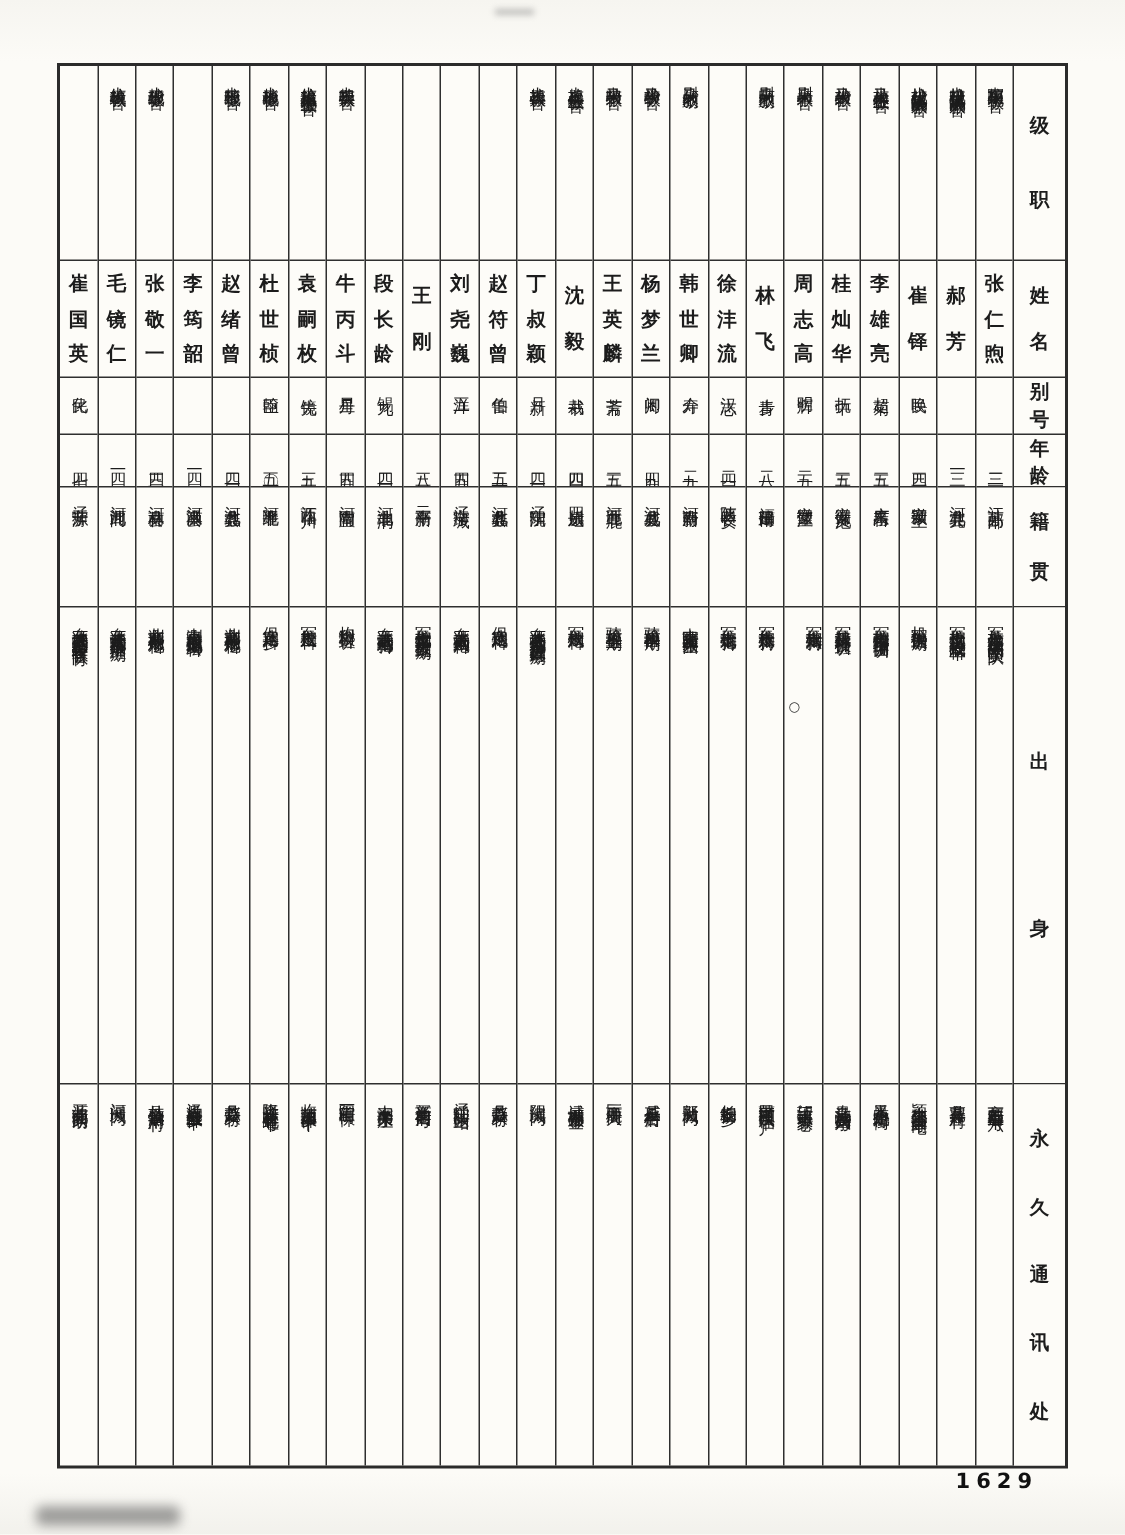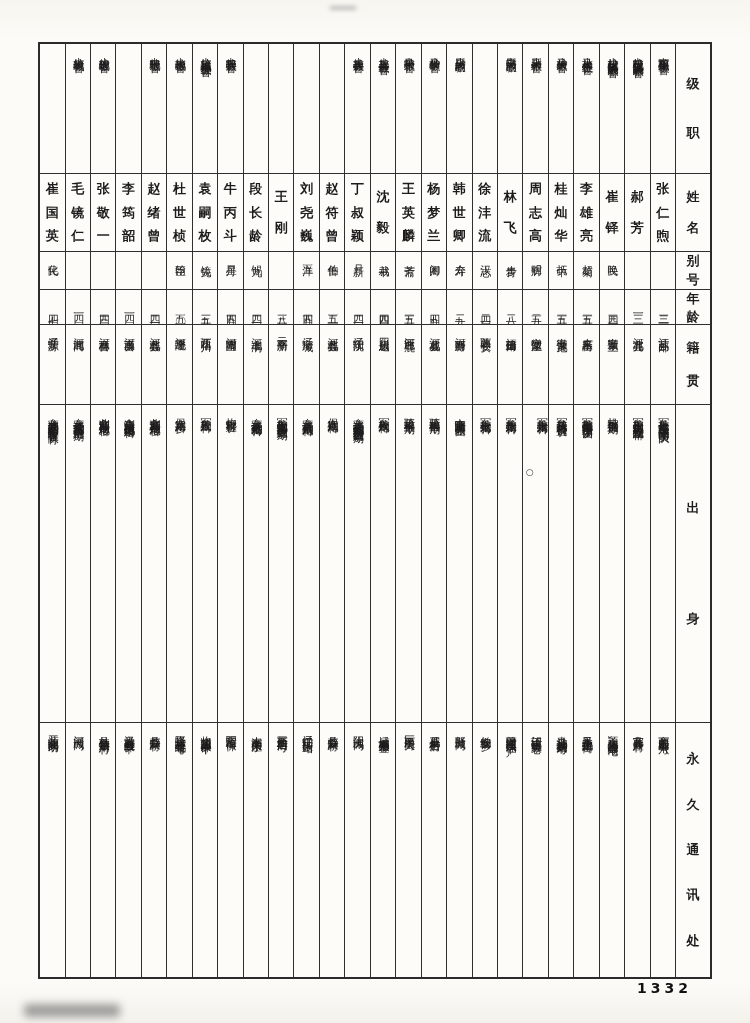--- a/index.html
+++ b/index.html
@@ -788,15 +788,15 @@
           <div class="vtext">辽宁开源</div>
         </div>
         <div class="cell r-background">
           <div class="vtext">东北讲武堂四期工科军校军官教育队</div>
         </div>
         <div class="cell r-address">
           <div class="vtext">开源北街家胡同</div>
         </div>
       </div>
     </div>
-  <div id="page-number">1332</div>
+  <div id="page-number">1629</div>
   <div class="artifact-bottom"></div>
 </div>
 
 </body></html>

